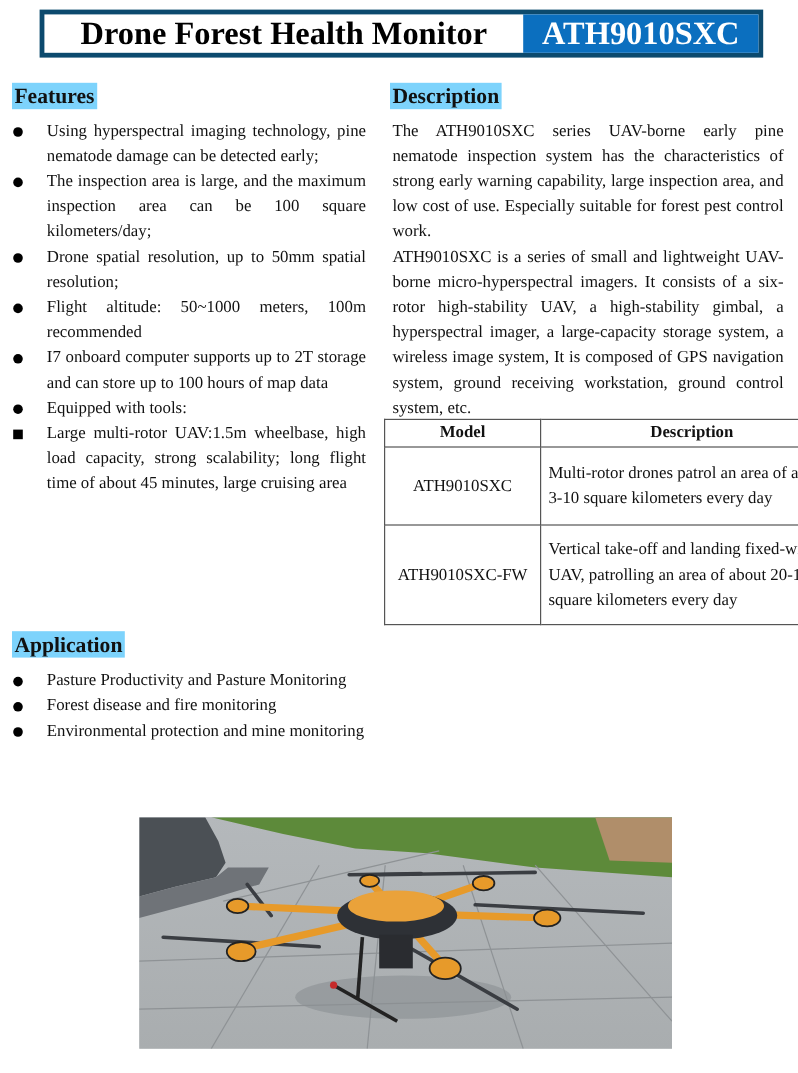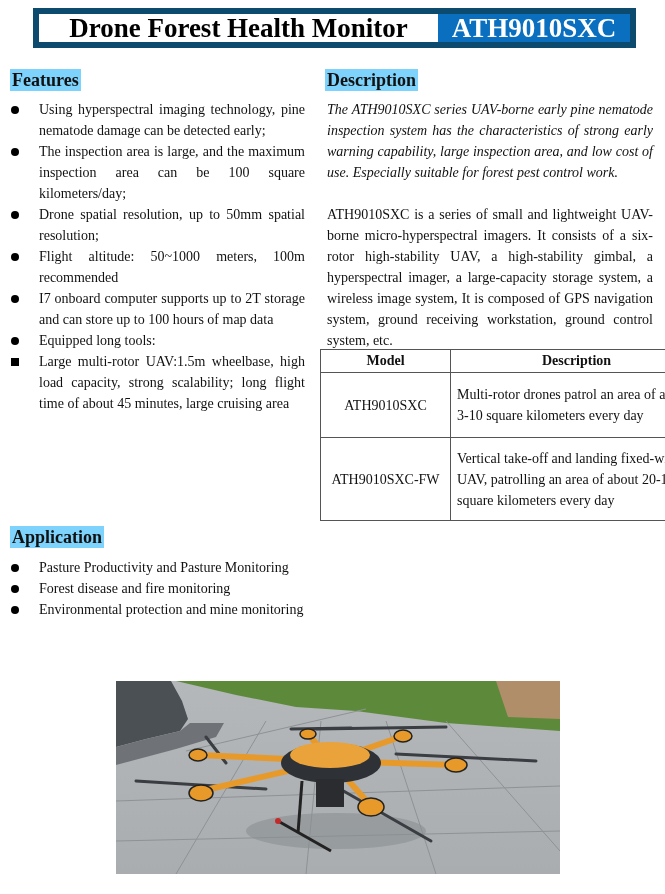--- a/index.html
+++ b/index.html
@@ -3,21 +3,21 @@
 <meta charset="utf-8">
 <style>
   html, body { margin: 0; padding: 0; background: #ffffff; }
   body {
     width: 665px; height: 894px; position: relative; overflow: hidden;
     font-family: "Liberation Serif", "DejaVu Serif", serif;
     color: #111;
   }
   .header-box {
     position: absolute; left: 33px; top: 8px; width: 603px; height: 40px;
-    border: 6px solid #0c4a6e; box-sizing: border-box; display: flex;
+    border: 4px solid #0c4a6e; box-sizing: border-box; display: flex;
   }
   .header-title {
     width: 399px; display: flex; align-items: center; justify-content: center;
     font-weight: bold; font-size: 27px; color: #000; letter-spacing: 0px;
   }
   .header-model {
     flex: 1; background: #0b6fbf; color: #fff; display: flex; align-items: center;
     justify-content: center; font-weight: bold; font-size: 27px;
   }
   .section-title {
@@ -60,33 +60,33 @@
   <div class="header-model">ATH9010SXC</div>
 </div>
 
 <div class="section-title" style="left:10px; top:69px;">Features</div>
 <ul class="list" style="left:11px; top:99px; width:294px;">
   <li class="j"><span class="bullet"></span><span>Using hyperspectral imaging technology, pine nematode damage can be detected early;</span></li>
   <li class="j"><span class="bullet"></span><span>The inspection area is large, and the maximum inspection area can be 100 square kilometers/day;</span></li>
   <li class="j"><span class="bullet"></span><span>Drone spatial resolution, up to 50mm spatial resolution;</span></li>
   <li class="j"><span class="bullet"></span><span>Flight altitude: 50~1000 meters, 100m recommended</span></li>
   <li class="j"><span class="bullet"></span><span>I7 onboard computer supports up to 2T storage and can store up to 100 hours of map data</span></li>
-  <li><span class="bullet"></span><span>Equipped long tools:</span></li>
+  <li><span class="bullet"></span><span>Equipped with tools:</span></li>
   <li class="j"><span class="bullet square"></span><span>Large multi-rotor UAV:1.5m wheelbase, high load capacity, strong scalability; long flight time of about 45 minutes, large cruising area</span></li>
 </ul>
 
 <div class="section-title" style="left:10px; top:526px;">Application</div>
 <ul class="list" style="left:11px; top:557px; width:294px;">
   <li><span class="bullet"></span><span>Pasture Productivity and Pasture Monitoring</span></li>
   <li><span class="bullet"></span><span>Forest disease and fire monitoring</span></li>
   <li class="j"><span class="bullet"></span><span>Environmental protection and mine monitoring</span></li>
 </ul>
 
 <div class="section-title" style="left:325px; top:69px;">Description</div>
-<p class="desc" style="top:99px;font-style:italic;">The ATH9010SXC series UAV-borne early pine nematode inspection system has the characteristics of strong early warning capability, large inspection area, and low cost of use. Especially suitable for forest pest control work.</p>
+<p class="desc" style="top:99px;">The ATH9010SXC series UAV-borne early pine nematode inspection system has the characteristics of strong early warning capability, large inspection area, and low cost of use. Especially suitable for forest pest control work.</p>
 <p class="desc" style="top:204px;">ATH9010SXC is a series of small and lightweight UAV-borne micro-hyperspectral imagers. It consists of a six-rotor high-stability UAV, a high-stability gimbal, a hyperspectral imager, a large-capacity storage system, a wireless image system, It is composed of GPS navigation system, ground receiving workstation, ground control system, etc.</p>
 
 <table class="spec-table">
   <thead>
     <tr>
       <th>Model</th>
       <th>Description</th>
     </tr>
   </thead>
   <tbody>

